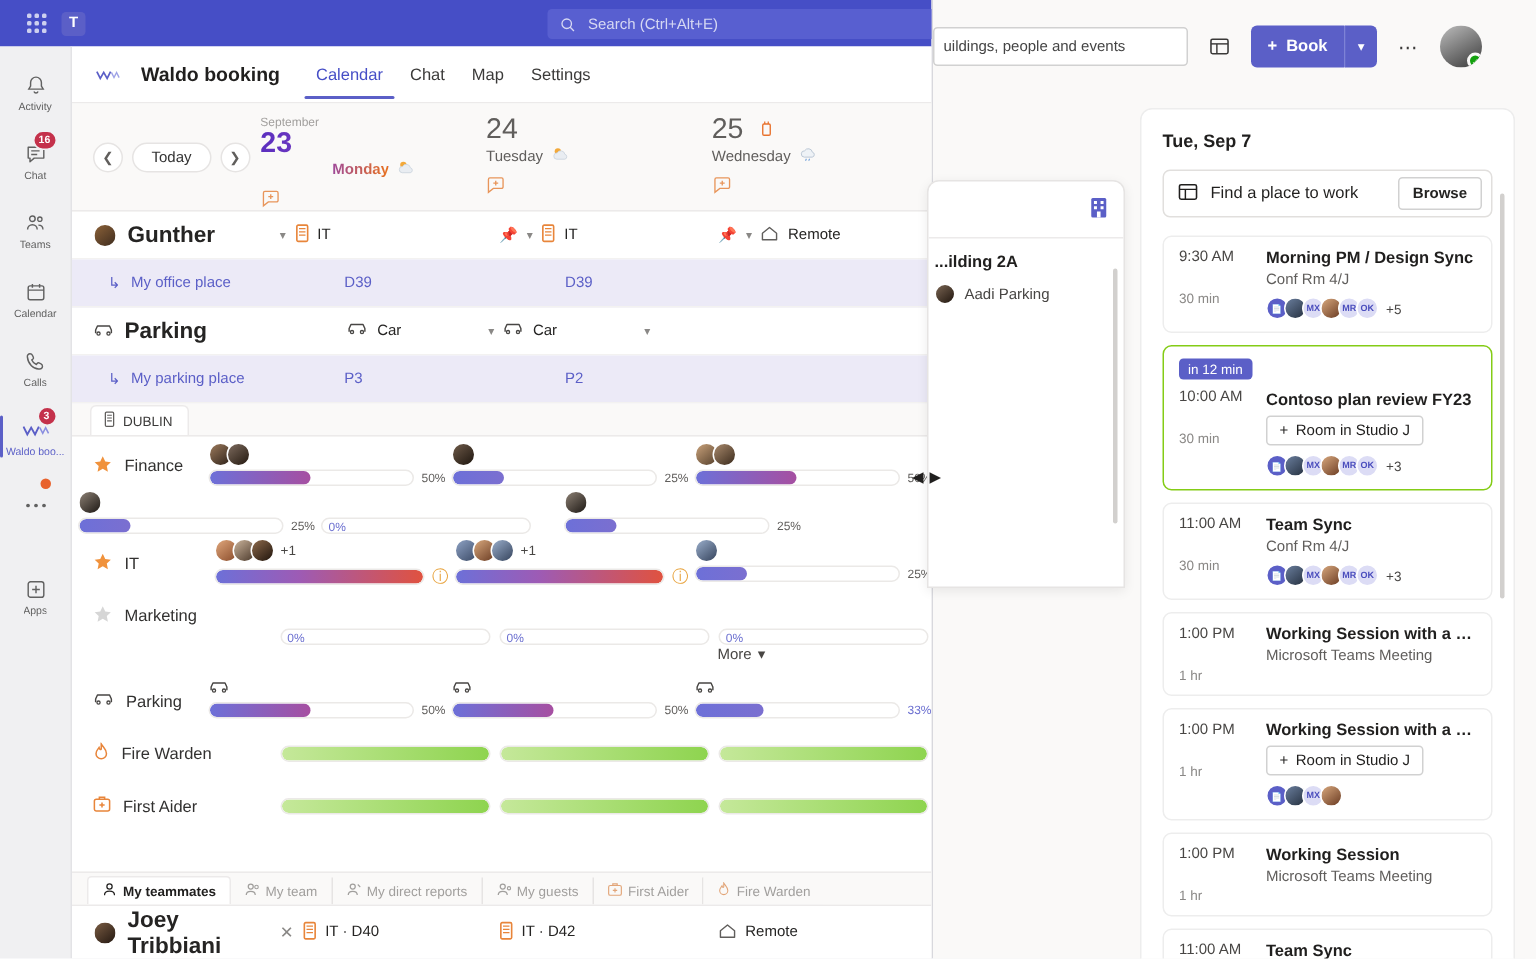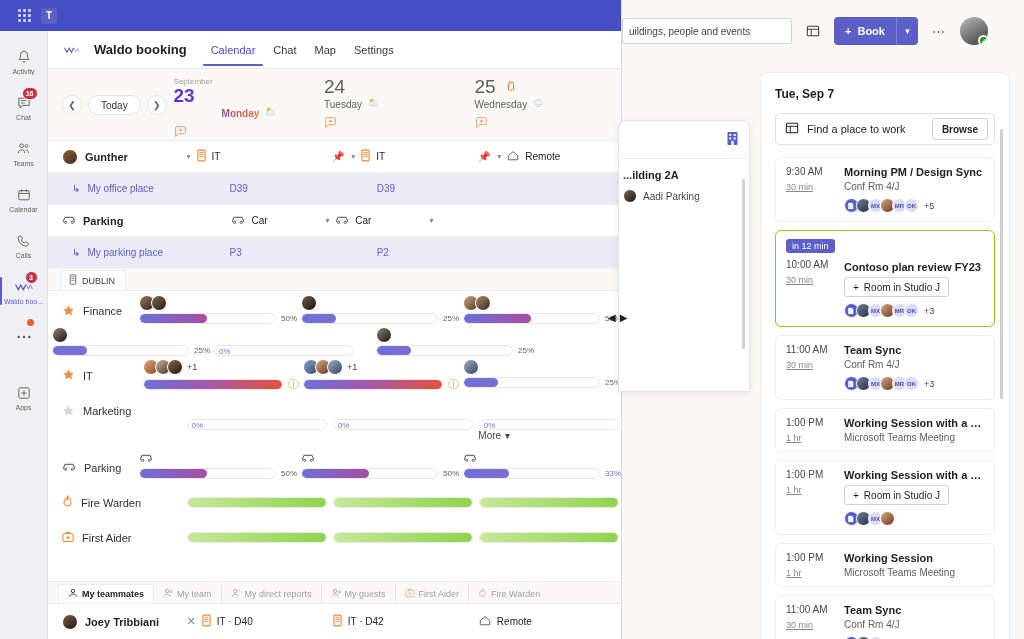--- a/index.html
+++ b/index.html
@@ -99,21 +99,21 @@
   .day-row { display:flex; align-items:center; gap:5px; }
   .day-name { font-size:10px; color:#605e5c; }
   .day-name.today {
     font-weight:bold;
     background:linear-gradient(90deg,#5b2fbf 0%,#8c3fb8 45%,#e8721f 100%);
     -webkit-background-clip:text; background-clip:text; color:transparent;padding-left:48px;
   }
   .day-add { margin-top:5px; color:#e8955a; font-size:11px; }
   .g-row { display:flex; align-items:center; min-height:32px; border-bottom:1px solid #f3f2f1; }
   .g-row.shade { background:#eceaf7; }
-  .g-label { width:148px; display:flex; align-items:center; gap:7px; padding-left:14px; font-size:11px; }
+  .g-label { width:148px; display:flex; align-items:center; gap:7px; padding-left:14px; font-size:15px; }
   .g-label.bold { font-weight:bold; }
   .g-label.sub { color:#5b5fc7; padding-left:24px; font-size:10px; }
   .g-cell { width:162px; display:flex; align-items:center; gap:6px; font-size:10px; padding-left:4px; }
   .g-cell.val { color:#5b5fc7; padding-left:50px; }
   .chev { color:#8a8886; font-size:8px; }
   .pin { color:#b3b0ad; font-size:10px; }
 
   .avatar { border-radius:50%; background:#8a6b52; display:inline-block; flex:none;
             border:1.5px solid #fff; background-size:cover; }
   .av16 { width:16px;height:16px; }
@@ -215,21 +215,21 @@
     height:32px; border:1px solid #e1dfdd; border-radius:5px; display:flex;
     align-items:center; gap:8px; padding:0 6px 0 9px; margin-bottom:12px;
   }
   .find-place-text { font-size:11px; color:#201f1e; flex:1; }
   .browse-btn { height:22px; border:1px solid #d1d1d1; border-radius:3px; background:#fff;
                 font-size:10px; font-weight:bold; padding:0 9px; display:flex;align-items:center; }
   .ev-card { border:1px solid #ededed; border-radius:6px; padding:8px 10px; margin-bottom:8px; display:flex; gap:8px; }
   .ev-card.sel { border:1px solid #84cc16; }
   .ev-left { width:50px; flex:none; }
   .ev-time { font-size:10px; color:#484644; }
-  .ev-dur { font-size:9px; color:#8a8886; margin-top:5px;text-decoration:underline; }
+  .ev-dur { font-size:9px; color:#8a8886; margin-top:17px; }
   .ev-right { flex:1; min-width:0; }
   .ev-title { font-size:11px; font-weight:bold; color:#201f1e; white-space:nowrap; overflow:hidden; text-overflow:ellipsis; }
   .ev-sub { font-size:10px; color:#605e5c; margin-top:3px; }
   .ev-room-btn { display:inline-flex; align-items:center; gap:5px; height:20px; margin-top:4px;
                  border:1px solid #d1d1d1; border-radius:3px; padding:0 8px; font-size:10px; color:#201f1e; }
   .ev-badge { display:inline-block; background:#5b5fc7; color:#fff; font-size:9px;
               border-radius:3px; padding:2px 6px; margin-bottom:6px; }
   .ev-faces { display:flex; align-items:center; margin-top:6px; }
   .ev-faces .chip { width:15px;height:15px;border-radius:50%; margin-right:-3px;
                     display:flex;align-items:center;justify-content:center; font-size:6px;
@@ -250,20 +250,27 @@
         <i></i>
         <i></i>
         <i></i>
         <i></i>
         <i></i>
         <i></i>
         <i></i>
         <i></i>
     </div>
     <div class="teams-logo">T</div>
+    <div class="search-box">
+      <svg width="11" height="11" viewBox="0 0 16 16">
+        <circle cx="7" cy="7" r="4.6" fill="none" stroke="#d6d8f3" stroke-width="1.3"></circle>
+        <line x1="10.4" y1="10.4" x2="14" y2="14" stroke="#d6d8f3" stroke-width="1.3"></line>
+      </svg>
+      <span>Search (Ctrl+Alt+E)</span>
+    </div>
   </div>
 
   <div class="rail">
 
     <div class="rail-item">
       <div class="glyph">
         <svg width="16" height="16" viewBox="0 0 20 20">
             <path d="M10 3a4.5 4.5 0 0 0-4.5 4.5v3L4 13h12l-1.5-2.5v-3A4.5 4.5 0 0 0 10 3z" fill="none" stroke="#616161" stroke-width="1.2"></path>
             <path d="M8.3 15a1.8 1.8 0 0 0 3.4 0" fill="none" stroke="#616161" stroke-width="1.2"></path>
           </svg>

